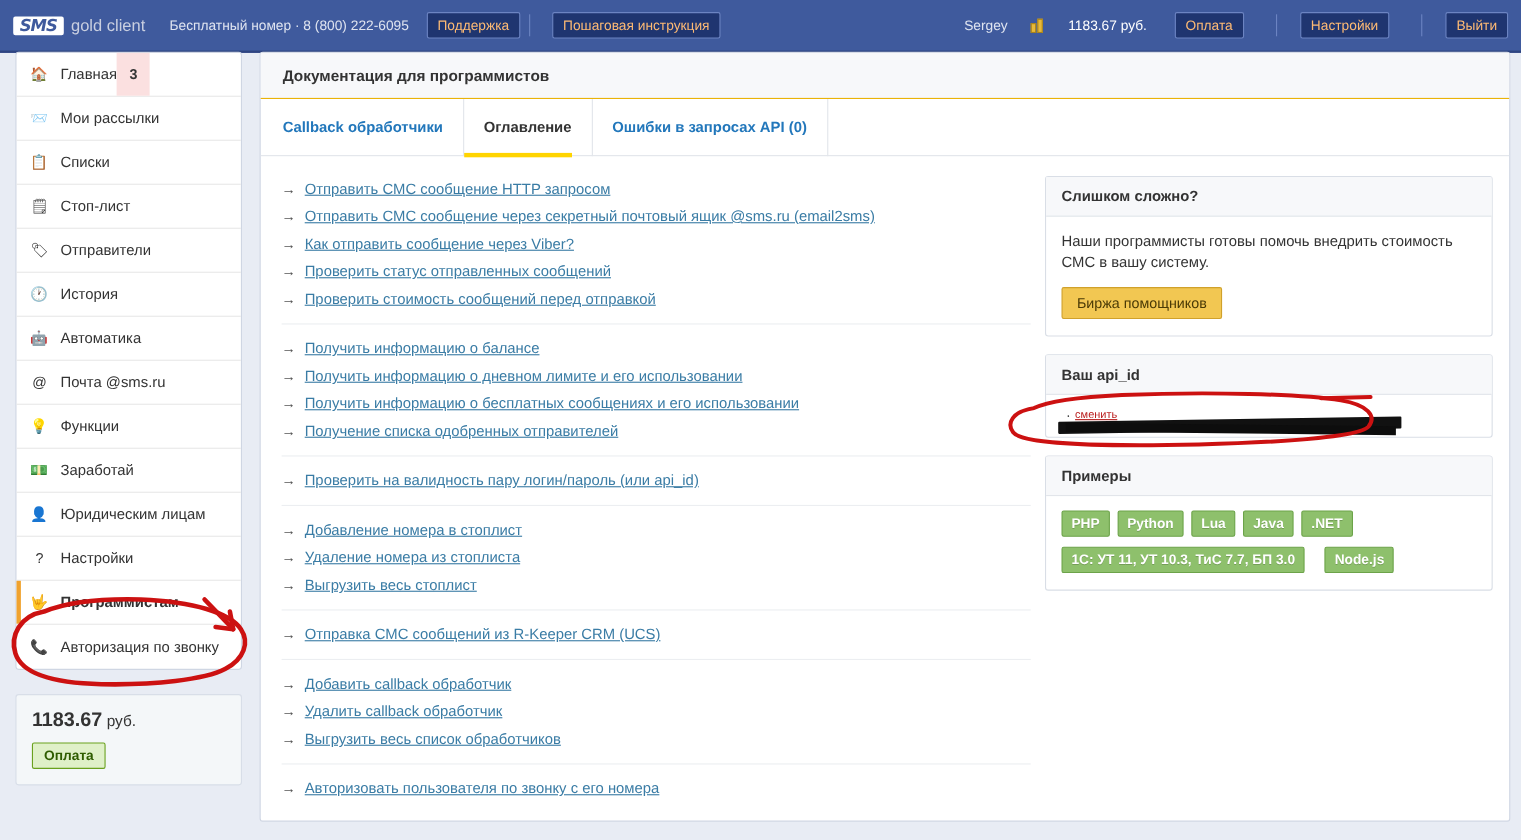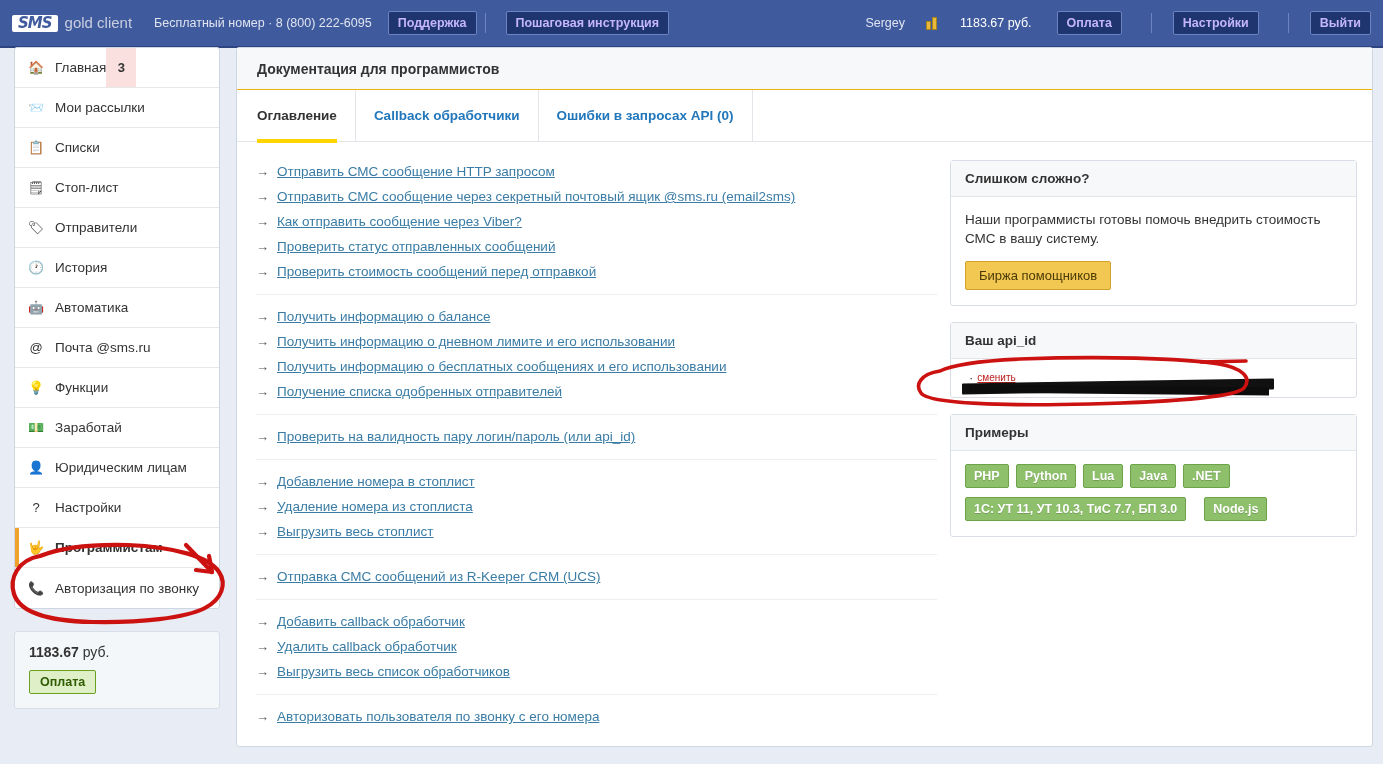--- a/index.html
+++ b/index.html
@@ -36,22 +36,22 @@
     padding: 1px 6px 1px 6px;
     line-height: 15px;
     border-radius: 2px;
   }
   .logo-gold { color: #c9cfe0; font-size: 15px; }
   #freephone { color: #dfe4f0; font-size: 12.5px; margin-right: 16px; }
   .hdr-btn {
     display: inline-block;
     background: #1f3570;
     border: 1px solid #6c84c2;
-    color: #c4b5fd;
-    font-weight: bold;
+    color: #fdba74;
+    font-weight: normal;
     font-size: 12.5px;
     padding: 4px 9px;
     border-radius: 2px;
     cursor: pointer;
     margin-right: 8px;
   }
   #hdr-right { margin-left: auto; display: flex; align-items: center; gap: 21px; }
   #username { color: #dfe4f0; font-size: 12.5px; }
   #coins-icon {
     width: 13px; height: 13px;
@@ -110,21 +110,21 @@
     margin: -7px -10px -7px 0;
   }
   #balance-box {
     margin-top: 22px;
     background: #f4f7f9;
     border: 1px solid #d8dee8;
     border-radius: 3px;
     padding: 12px 14px 14px 14px;
   }
   #balance-amount { font-size: 14px; color: #333; margin-bottom: 10px; }
-  #balance-amount b { font-size: 14px; }
+  #balance-amount b { font-size: 18px; }
   .green-btn {
     display: inline-block;
     background: #dff0c8;
     border: 1px solid #6aa11e;
     color: #2f5c00;
     font-weight: bold;
     font-size: 12.5px;
     padding: 4px 10px;
     border-radius: 2px;
     cursor: pointer;
@@ -354,22 +354,22 @@
     <span class="green-btn">Оплата</span>
   </div>
 </div>
 
 <div id="main">
   <div id="main-head">
     <span id="page-title">Документация для программистов</span>
   </div>
 
   <div id="tabs">
+      <div class="tab">Callback обработчики</div>
       <div class="tab active">Оглавление</div>
-      <div class="tab">Callback обработчики</div>
       <div class="tab">Ошибки в запросах API (0)</div>
       <div class="tab-end"></div>
     </div>
 
   <div id="body-cols">
     <div id="doc-col">
         <div class="link-group">
           <div class="doc-link-row">
             <span class="arrow">→</span>
             <span class="doc-link">Отправить СМС сообщение HTTP запросом</span>

